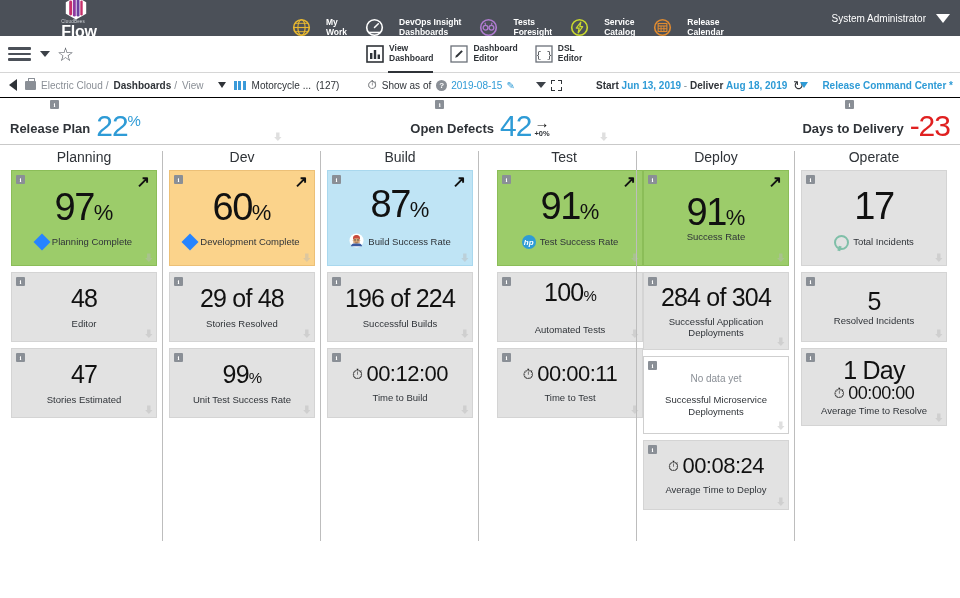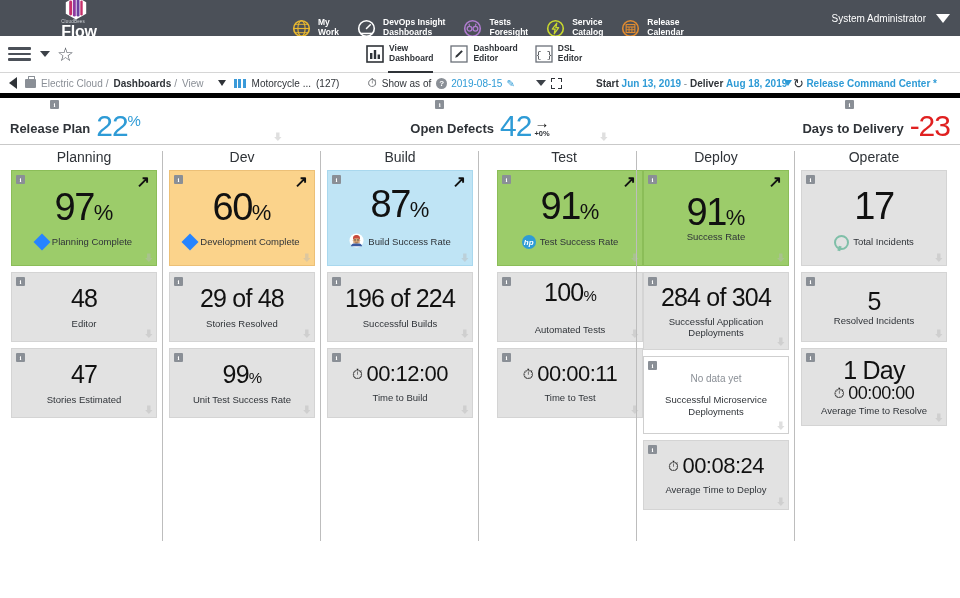--- a/index.html
+++ b/index.html
@@ -15,21 +15,21 @@
     height: 36px; background: #4b5058;
     display: flex; align-items: center; position: relative;
   }
   .logo-wrap { display: flex; align-items: center; padding-left: 8px; width: 150px; flex-direction: column; }
   .logo-mark { width: 22px; height: 24px; position: relative; margin-right: 6px; }
   .logo-text { line-height: 1; }
   .logo-sub { font-size: 4.5px; color: #cfd2d6; letter-spacing: .2px; display:block; }
   .logo-name { font-size: 16px; color: #ffffff; font-weight: bold; letter-spacing: -.2px; display:block; margin-top:-1px;}
 
   .nav-items { display: flex; align-items: center; gap: 18px; position:absolute; left: 292px; }
-  .nav-item { display: flex; align-items: center; gap: 7px; cursor: pointer; position: relative; padding-bottom:2px;margin-top:22px;}
+  .nav-item { display: flex; gap: 15px; cursor: pointer; position: relative; padding-bottom:2px;margin-top:22px;}
   .nav-ico { width: 19px; height: 19px; flex: 0 0 19px; }
   .nav-lbl { font-size: 8.5px; color: #ffffff; font-weight: bold; line-height: 1.12; }
   .nav-item.active::after {
     content:""; position:absolute; left:24px; right:0; bottom:-3px; height:2px; background:#fff;
   }
   .user-area {
     position: absolute; right: 10px; display: flex; align-items: center; gap: 10px; cursor: pointer;
   }
   .user-name { font-size: 10px; color: #ffffff; }
   .caret-dn { width:0;height:0;border-left:7px solid transparent;border-right:7px solid transparent;border-top:9px solid #fff;}
@@ -44,21 +44,21 @@
   .tri-sm { width:0;height:0;border-left:5px solid transparent;border-right:5px solid transparent;border-top:6px solid #3c4148; margin-left:9px; cursor:pointer;}
   .star { margin-left: 7px; font-size: 19px; color:#4b5058; line-height:1; cursor:pointer;}
   .subnav-actions { position:absolute; left:366px; display:flex; align-items:center; gap: 17px;}
   .sn-item { display:flex; align-items:center; gap:5px; cursor:pointer; position:relative; }
   .sn-ico { width:18px; height:18px; flex:0 0 18px;}
   .sn-lbl { font-size: 8.5px; color:#2f3338; font-weight:bold; line-height:1.12;}
   .sn-item.active::after{content:"";position:absolute;left:22px;right:0;bottom:-9px;height:2px;background:#2f3338;}
 
   
   .crumbbar {
-    height: 25px; border-bottom:5px solid #000000; display:flex; align-items:center;
+    height: 25px; border-bottom:1px solid #000000; display:flex; align-items:center;
     font-size: 10px; color:#4b5058; position:relative; background:#fff;
   }
   .back-tri { width:0;height:0;border-top:6px solid transparent;border-bottom:6px solid transparent;border-right:8px solid #2f3338; margin-left:9px; cursor:pointer;}
   .brief-ico { width:11px;height:9px;background:#8a8f96;margin-left:8px;border-radius:1px;position:relative;}
   .brief-ico::before{content:"";position:absolute;top:-2.5px;left:3px;width:5px;height:2.5px;border:1.5px solid #8a8f96;border-bottom:none;border-radius:1px 1px 0 0;}
   .crumb { margin-left:5px; color:#8a8f96; cursor:pointer;}
   .crumb.b { color:#2f3338; font-weight:bold; }
   .crumb.sep { color:#8a8f96; margin-left:3px;}
   .crumb.plain{color:#8a8f96;}
   .drop-tri { width:0;height:0;border-left:4.5px solid transparent;border-right:4.5px solid transparent;border-top:6px solid #2f3338; margin-left:14px; cursor:pointer;}
@@ -78,21 +78,21 @@
   .expand-ico span{position:absolute;width:4px;height:4px;border:1.6px solid #2f3338;}
   .expand-ico span:nth-child(1){top:0;left:0;border-right:none;border-bottom:none;}
   .expand-ico span:nth-child(2){top:0;right:0;border-left:none;border-bottom:none;}
   .expand-ico span:nth-child(3){bottom:0;left:0;border-right:none;border-top:none;}
   .expand-ico span:nth-child(4){bottom:0;right:0;border-left:none;border-top:none;}
   .dates { position:absolute; left:596px; font-size:10px;}
   .dates .k { color:#2f3338; font-weight:bold;}
   .dates .v { color:#2e9bd6; font-weight:bold;}
   .dates .dash{color:#8a8f96;}
   .refresh { position:absolute; left:793px; font-size:13px; color:#2f3338; cursor:pointer;}
-  .rcc { position:absolute; right:23px; display:flex;align-items:center;gap:14px;cursor:pointer;}
+  .rcc { position:absolute; right:7px; display:flex;align-items:center;gap:14px;cursor:pointer;}
   .rcc .tri{width:0;height:0;border-left:4.5px solid transparent;border-right:4.5px solid transparent;border-top:6px solid #2e9bd6;}
   .rcc .txt{font-size:10px;color:#2e9bd6;font-weight:bold;}
 
   
   .kpirow { height:47px; border-bottom:1px solid #c9c9c9; display:flex; position:relative; background:#fff;}
   .kpi { flex:1; display:flex; align-items:flex-end; justify-content:center; position:relative; padding-bottom:4px;}
   .kpi.left { justify-content:flex-start; padding-left:10px;}
   .kpi.right { justify-content:flex-end; padding-right:10px;}
   .kpi-label { font-size:13px; font-weight:bold; color:#2f3338; margin-bottom:4px;}
   .kpi-val { font-size:30px; font-weight:normal; line-height:.95; margin-left:6px; letter-spacing:-1px;}

